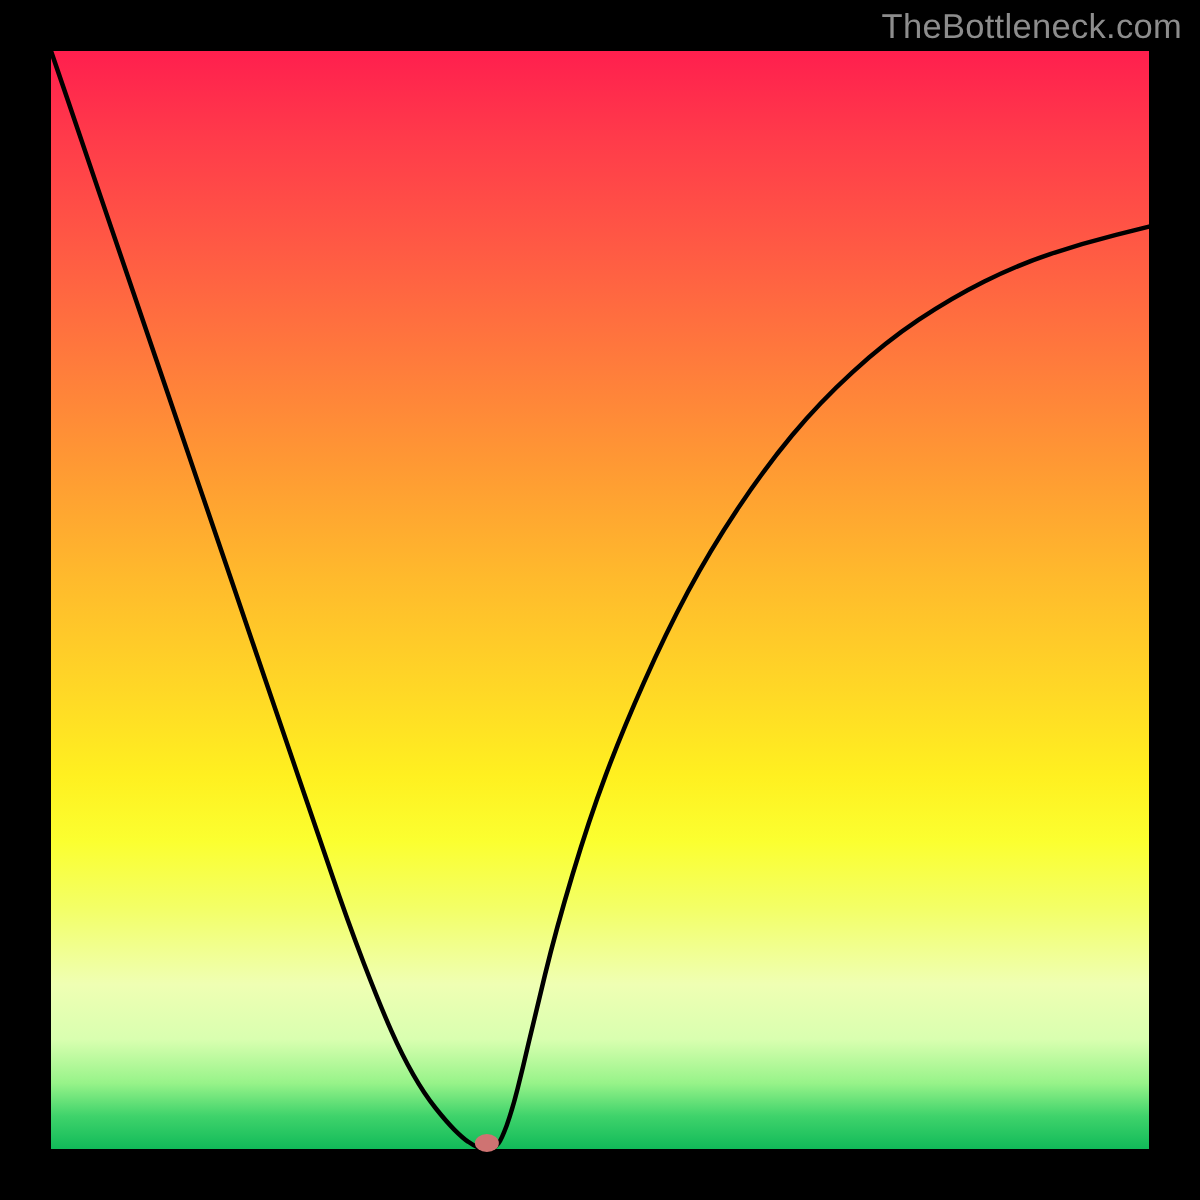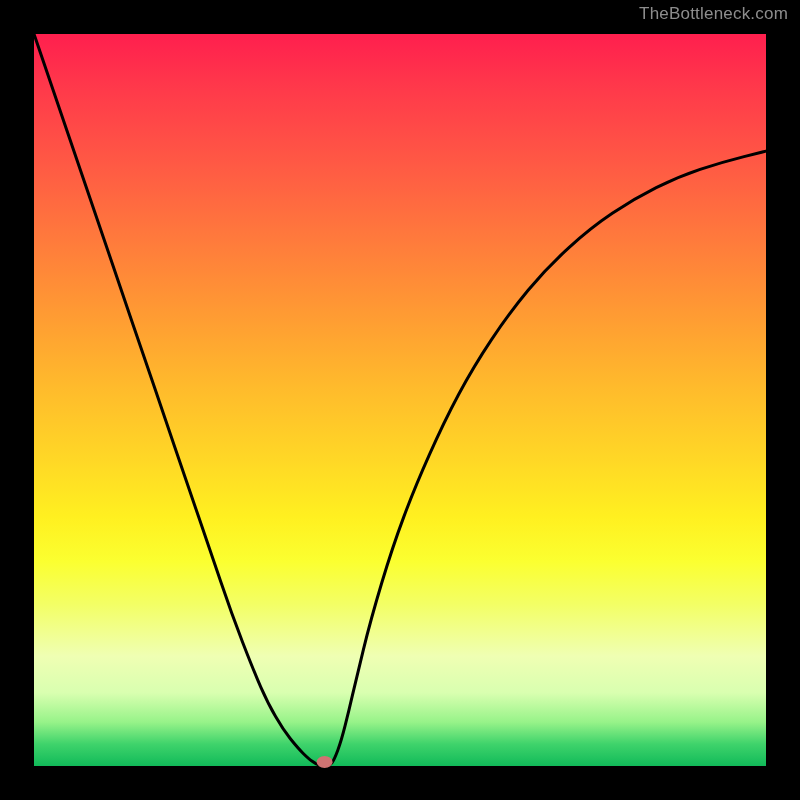--- a/index.html
+++ b/index.html
@@ -58,21 +58,21 @@
     stroke-linecap: round;
   }
   .dot {
     fill: #cf7372;
   }
   .watermark {
     position: absolute;
     top: 4px;
     right: 12px;
     color: #8d8d8d;
-    font-size: 17px;
+    font-size: 23px;
     letter-spacing: 0.2px;
     font-weight: 500;
   }
 </style>
 </head>
 <body>
 
 <div class="frame">
   <div class="watermark">TheBottleneck.com</div>
   <div class="plot-area">

